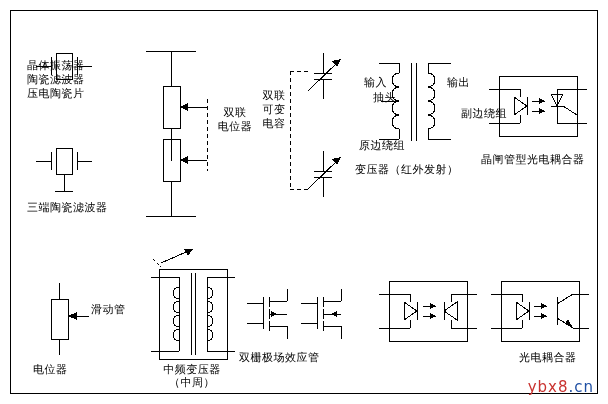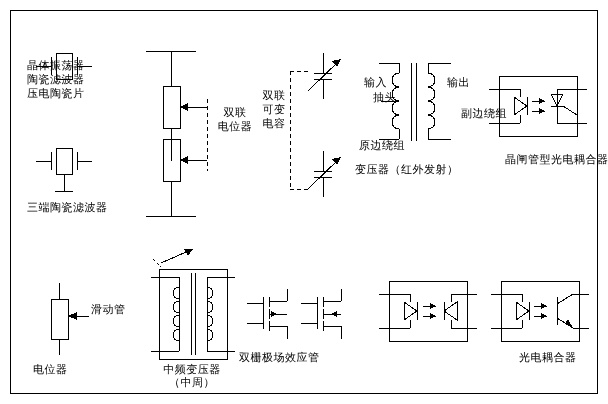--- a/index.html
+++ b/index.html
@@ -225,28 +225,29 @@
 可变
 电容</div>
 
     <div class="lbl" style="left:350px;top:65px;width:26px;text-align:right;">输入</div>
     <div class="lbl" style="left:362px;top:80px;">抽头</div>
     <div class="lbl" style="left:436px;top:65px;width:26px;text-align:left;">输出</div>
     <div class="lbl" style="left:348px;top:96px;width:14px;line-height:13px;word-break:break-all;margin-top:32px;">原边绕组</div>
     <div class="lbl" style="left:450px;top:96px;width:14px;line-height:13px;word-break:break-all;">副边绕组</div>
     <div class="lbl" style="left:344px;top:152px;">变压器（红外发射）</div>
 
-    <div class="lbl" style="left:470px;top:142px;margin-left:24px;">晶闸管型光电耦合器</div>
+    <div class="lbl" style="left:470px;top:142px;">晶闸管型光电耦合器</div>
 
     <div class="lbl" style="left:80px;top:292px;">滑动管</div>
     <div class="lbl" style="left:22px;top:352px;">电位器</div>
 
     <div class="lbl" style="left:228px;top:340px;">双栅极场效应管</div>
 
     <div class="lbl" style="left:134px;top:352px;width:94px;text-align:center;line-height:13px;">中频变压器
 （中周）</div>
 
 
     <div class="lbl" style="left:496px;top:340px;margin-left:12px;">光电耦合器</div>
 
   </div>
 
+  <div class="wm">ybx8<span class="b">.cn</span></div>
 </div>
 
 </body></html>

